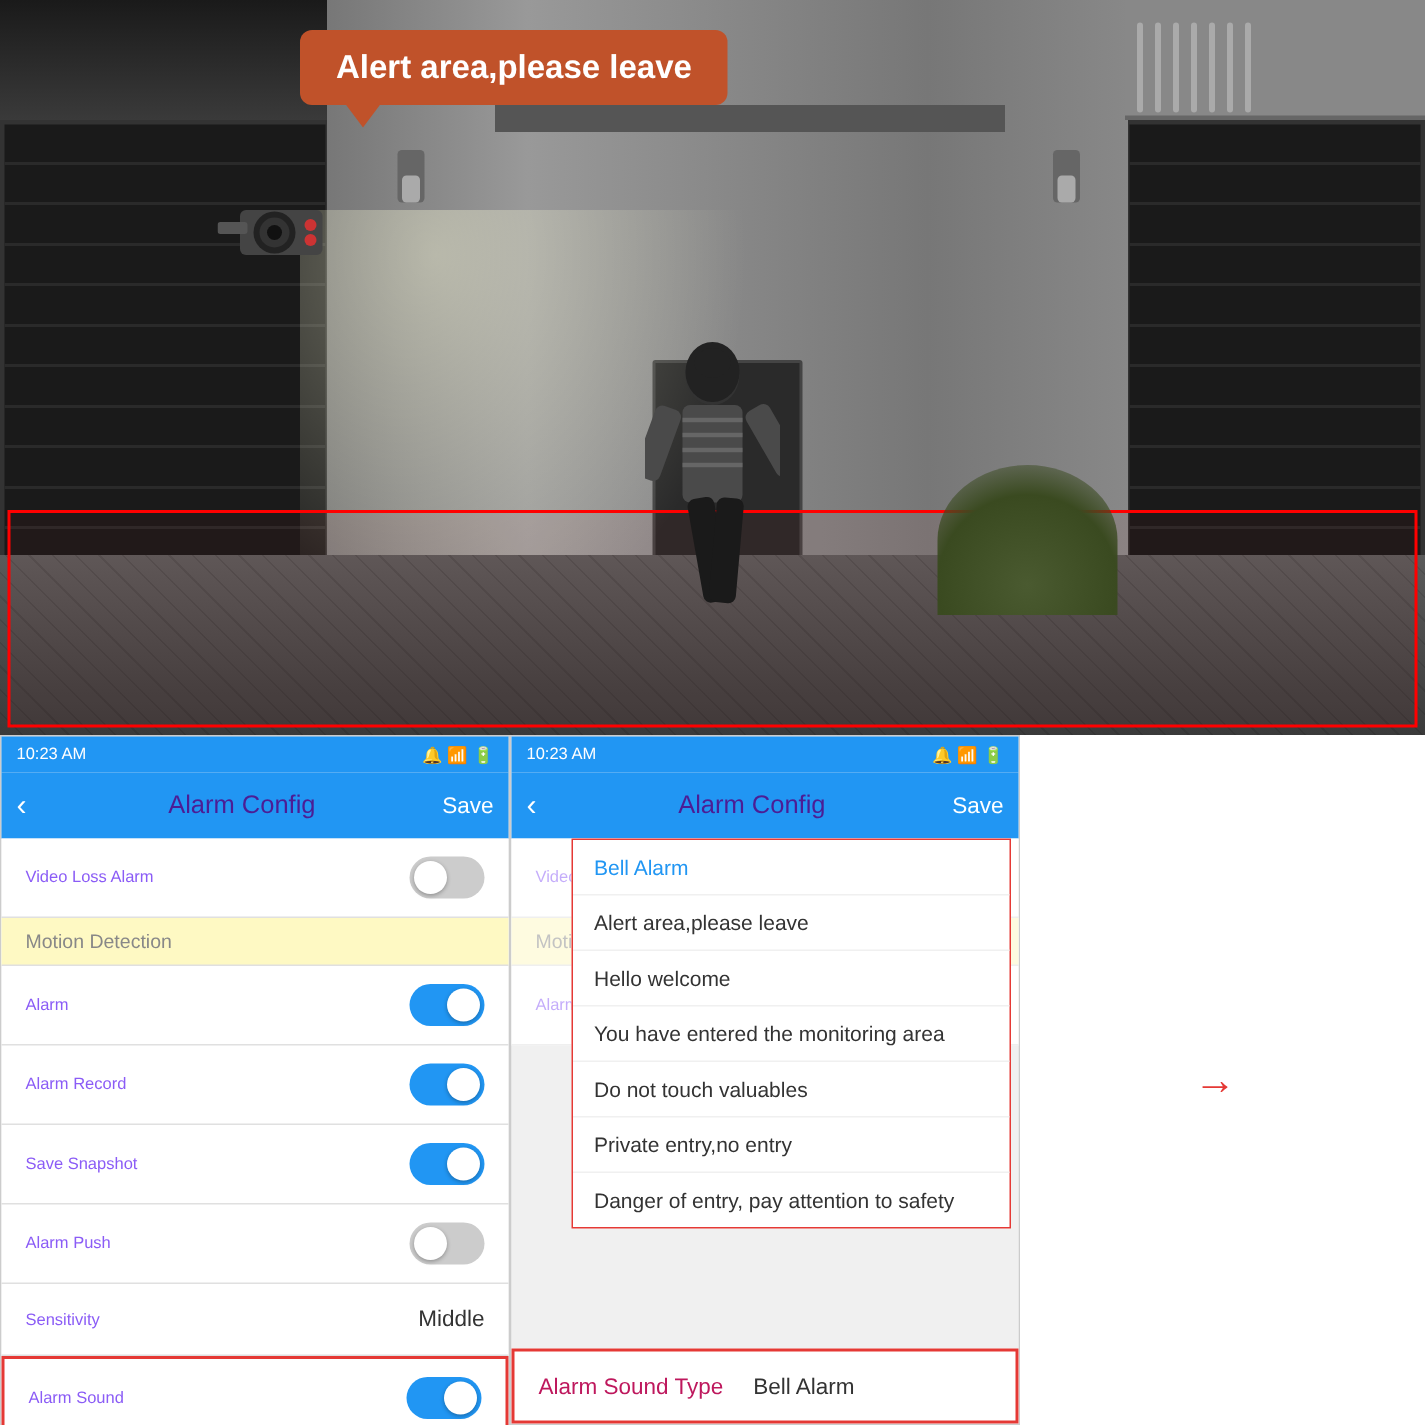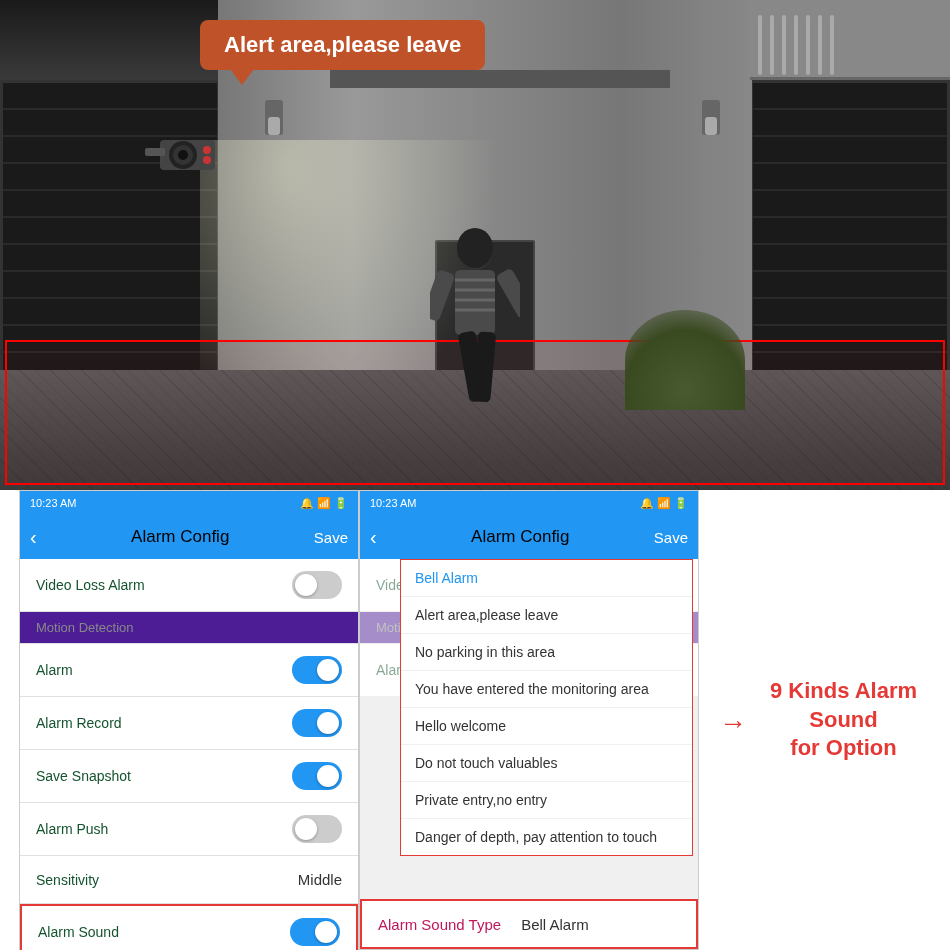--- a/index.html
+++ b/index.html
@@ -66,21 +66,20 @@
       border-left: 12px solid transparent;
       border-right: 12px solid transparent;
       border-top: 16px solid #c0522a;
     }
 
     
     .bottom-panels {
       display: flex;
       width: 950px;
       height: 460px;
-      padding-left: 19px;
     }
 
     
     .phone-left {
       width: 340px;
       background: #f0f0f0;
       border: 1px solid #ccc;
       flex-shrink: 0;
     }
     .status-bar {
@@ -99,21 +98,21 @@
       align-items: center;
       padding: 8px 10px;
       height: 44px;
     }
     .nav-back {
       color: white;
       font-size: 20px;
       margin-right: 10px;
     }
     .nav-title {
-      color: #000000;
+      color: #4c1d95;
       font-size: 17px;
       font-weight: 500;
       flex: 1;
       text-align: center;
     }
     .nav-save {
       color: white;
       font-size: 15px;
     }
     .settings-list {
@@ -121,27 +120,27 @@
     }
     .setting-item {
       display: flex;
       align-items: center;
       justify-content: space-between;
       padding: 12px 16px;
       border-bottom: 1px solid #e0e0e0;
       min-height: 48px;
     }
     .setting-item.section-header {
-      background: #4c1d95;
+      background: #fef9c3;
       padding: 6px 16px;
       min-height: 32px;
     }
     .setting-label {
-      font-size: 14px;
-      color: #14532d;
+      font-size: 11px;
+      color: #8b5cf6;
     }
     .section-label {
       font-size: 13px;
       color: #888;
     }
     .toggle-off {
       width: 50px; height: 28px;
       background: #ccc;
       border-radius: 14px;
       position: relative;
@@ -472,36 +471,31 @@
       </div>
       <div class="setting-item">
         <span class="setting-label">Alarm</span>
         <div class="toggle-on"></div>
       </div>
     </div>
 
     <div class="dropdown-overlay">
       <div class="dropdown-item selected">Bell Alarm</div>
       <div class="dropdown-item">Alert area,please leave</div>
-      <div class="dropdown-item">No parking in this area</div>
+      <div class="dropdown-item">Hello welcome</div>
       <div class="dropdown-item">You have entered the monitoring area</div>
-      <div class="dropdown-item">Hello welcome</div>
       <div class="dropdown-item">Do not touch valuables</div>
       <div class="dropdown-item">Private entry,no entry</div>
-      <div class="dropdown-item">Danger of depth, pay attention to touch</div>
+      <div class="dropdown-item">Danger of entry, pay attention to safety</div>
     </div>
 
     <div class="alarm-sound-type-bottom">
       <span class="ast-label">Alarm Sound Type</span>
       <span class="ast-value">Bell Alarm</span>
     </div>
   </div>
 
   <div class="annotation-right">
     <div class="annotation-row">
       <span class="arrow-left">→</span>
-      <div class="annotation-box">
-        <div class="annotation-text">9 Kinds Alarm Sound</div>
-        <div class="annotation-text">for Option</div>
-      </div>
     </div>
   </div>
 </div>
 
 </body></html>

